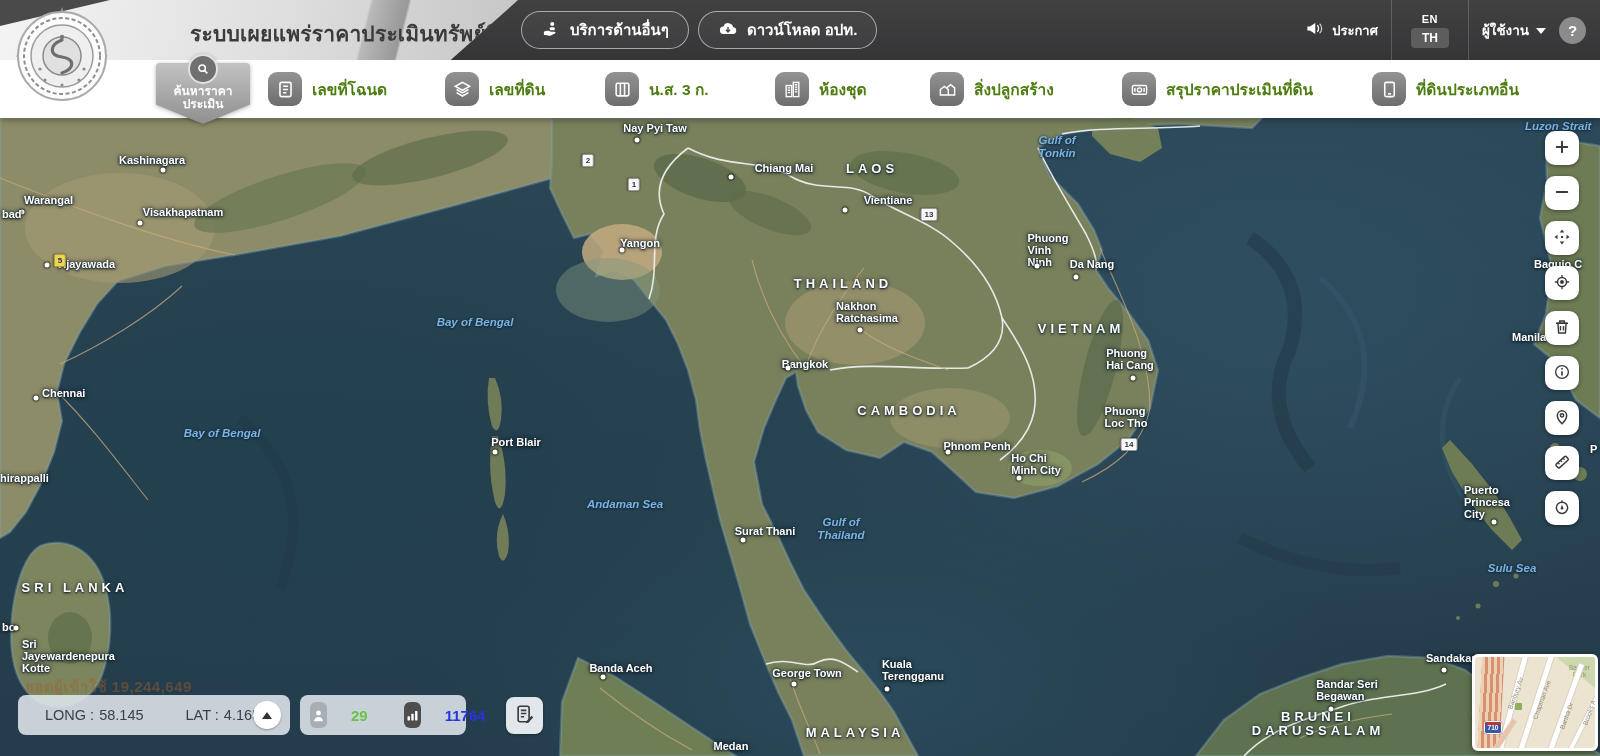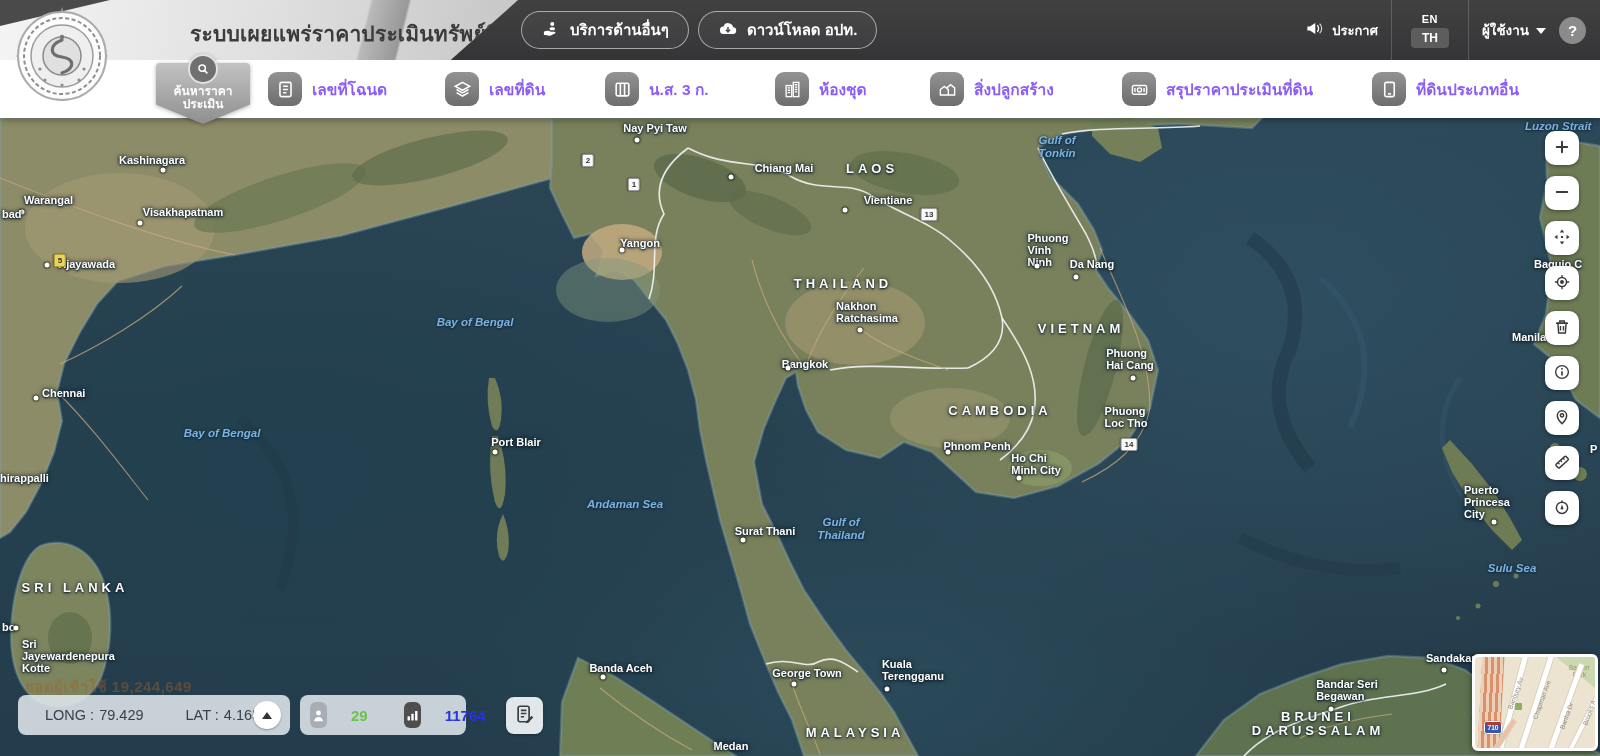--- a/index.html
+++ b/index.html
@@ -39,21 +39,21 @@
   .help-circle { width:27px; height:27px; border-radius:50%; background:#8b8b8c; color:#fff;
     display:flex; align-items:center; justify-content:center; font-size:15px; font-weight:bold; cursor:pointer; }
 
   
   .navbar { position:absolute; left:0; top:60px; width:1600px; height:58px; background:#fff;
     box-shadow:0 2px 7px rgba(0,0,0,.35); z-index:25; }
   .nav-item { position:absolute; top:12px; display:flex; align-items:center; gap:10px; cursor:pointer; }
   .nav-ic { width:34px; height:34px; border-radius:9px; background:linear-gradient(#939394,#6d6d6e);
     display:flex; align-items:center; justify-content:center; }
   .nav-ic svg { width:19px; height:19px; }
-  .nav-lb { font-size:15.5px; color:#8b5cf6; font-weight:bold; white-space:nowrap; }
+  .nav-lb { font-size:15.5px; color:#4d7c0f; font-weight:bold; white-space:nowrap; }
 
   
   .search-badge { position:absolute; left:156px; top:54px; width:94px; height:70px; z-index:32; cursor:pointer;
     filter:drop-shadow(0 1px 2px rgba(0,0,0,.3)); }
   .badge-shape { position:absolute; left:0; top:9px; width:94px; height:61px;
     clip-path:polygon(0 0,100% 0,100% 68%,50% 100%,0 68%);
     background:linear-gradient(#c2c2c2,#8f8f90); border-radius:4px; }
   .badge-circle { position:absolute; left:50%; top:0; margin-left:-15px; width:30px; height:30px;
     border-radius:50%; background:#707071; border:2.5px solid #e2e2e2;
     display:flex; align-items:center; justify-content:center; }
@@ -224,21 +224,21 @@
         <path d="M1100 130 C1122 182 1150 232 1150 290 C1142 330 1112 350 1082 364"></path>
         <path d="M790 560 C800 592 812 614 820 636"></path>
         <path d="M600 570 C632 596 662 616 692 632"></path>
         <path d="M1300 620 C1330 606 1360 600 1392 596"></path>
       </g>
     </svg>
     <div id="map-labels">
         <div class="m-country ctr" style="left: 872px; top: 44px;">LAOS</div>
         <div class="m-country ctr" style="left: 843px; top: 159px;">THAILAND</div>
         <div class="m-country ctr" style="left: 1081px; top: 204px;">VIETNAM</div>
-        <div class="m-country ctr" style="left: 1000px; top: 286px;">CAMBODIA</div>
+        <div class="m-country ctr" style="left: 909px; top: 286px;">CAMBODIA</div>
         <div class="m-country ctr" style="left: 75px; top: 463px;">SRI LANKA</div>
         <div class="m-country ctr" style="left: 855px; top: 608px;">MALAYSIA</div>
         <div class="m-country ctr" style="left: 1318px; top: 592px;">BRUNEI
 DARUSSALAM</div>
         <div class="m-city ctr" style="left: 655px; top: 4px;">Nay Pyi Taw</div>
         <div class="m-dot" style="left: 637px; top: 22px;"></div>
         <div class="m-city ctr" style="left: 152px; top: 36px;">Kashinagara</div>
         <div class="m-dot" style="left: 163px; top: 52px;"></div>
         <div class="m-city" style="left: 24px; top: 76px;">Warangal</div>
         <div class="m-dot" style="left: 22px; top: 94px;"></div>
@@ -533,21 +533,21 @@
         <span><svg viewBox="0 0 24 24" fill="none" stroke="#3a3a3a" stroke-width="2">
             <circle cx="12" cy="13" r="7.5"></circle>
             <path d="M12 8.8 14 14.2l-2 1.6-2-1.6Z" fill="#3a3a3a" stroke="none"></path>
             <path d="M12 3.2v2.2"></path>
           </svg></span>
       </button>
     </div>
 
   <div class="coord-panel">
     <span class="coord-long">LONG :</span>
-    <span class="coord-val">79.429</span>
+    <span class="coord-val">58.145</span>
     <span class="coord-lat">LAT :</span>
     <span class="coord-val">4.165</span>
     <button class="expander">
         <span class="tri-up"></span>
       </button>
   </div>
 
   <div class="stats-panel">
     <span class="chip chip-person">
       <svg viewBox="0 0 24 24" fill="#fff">

